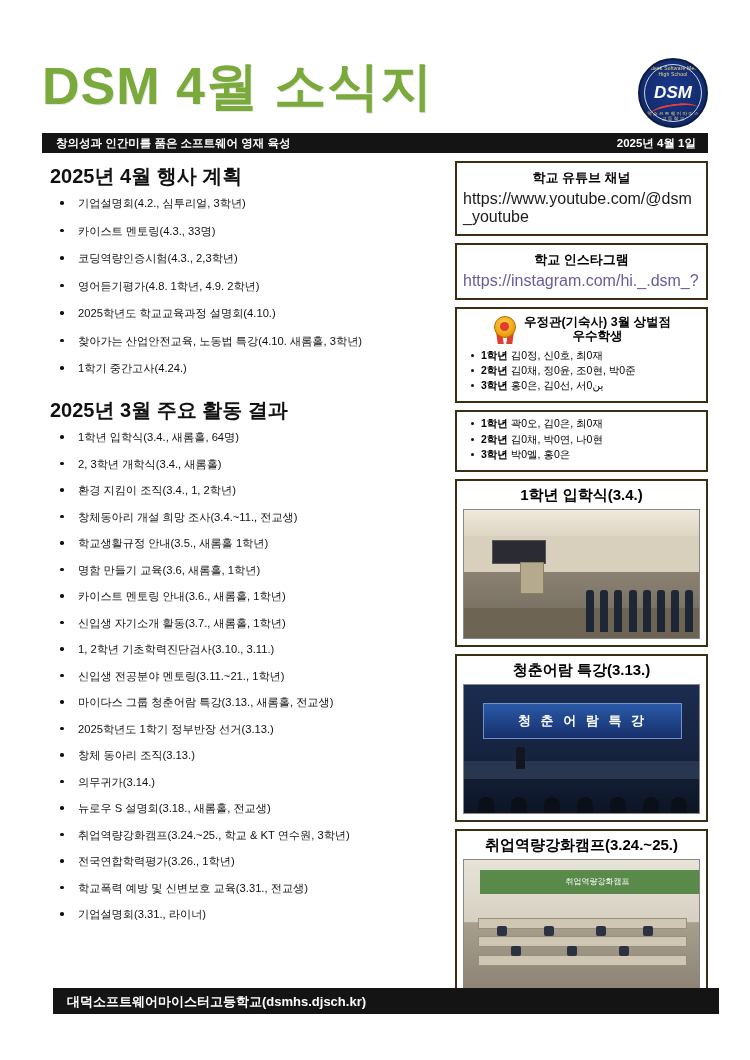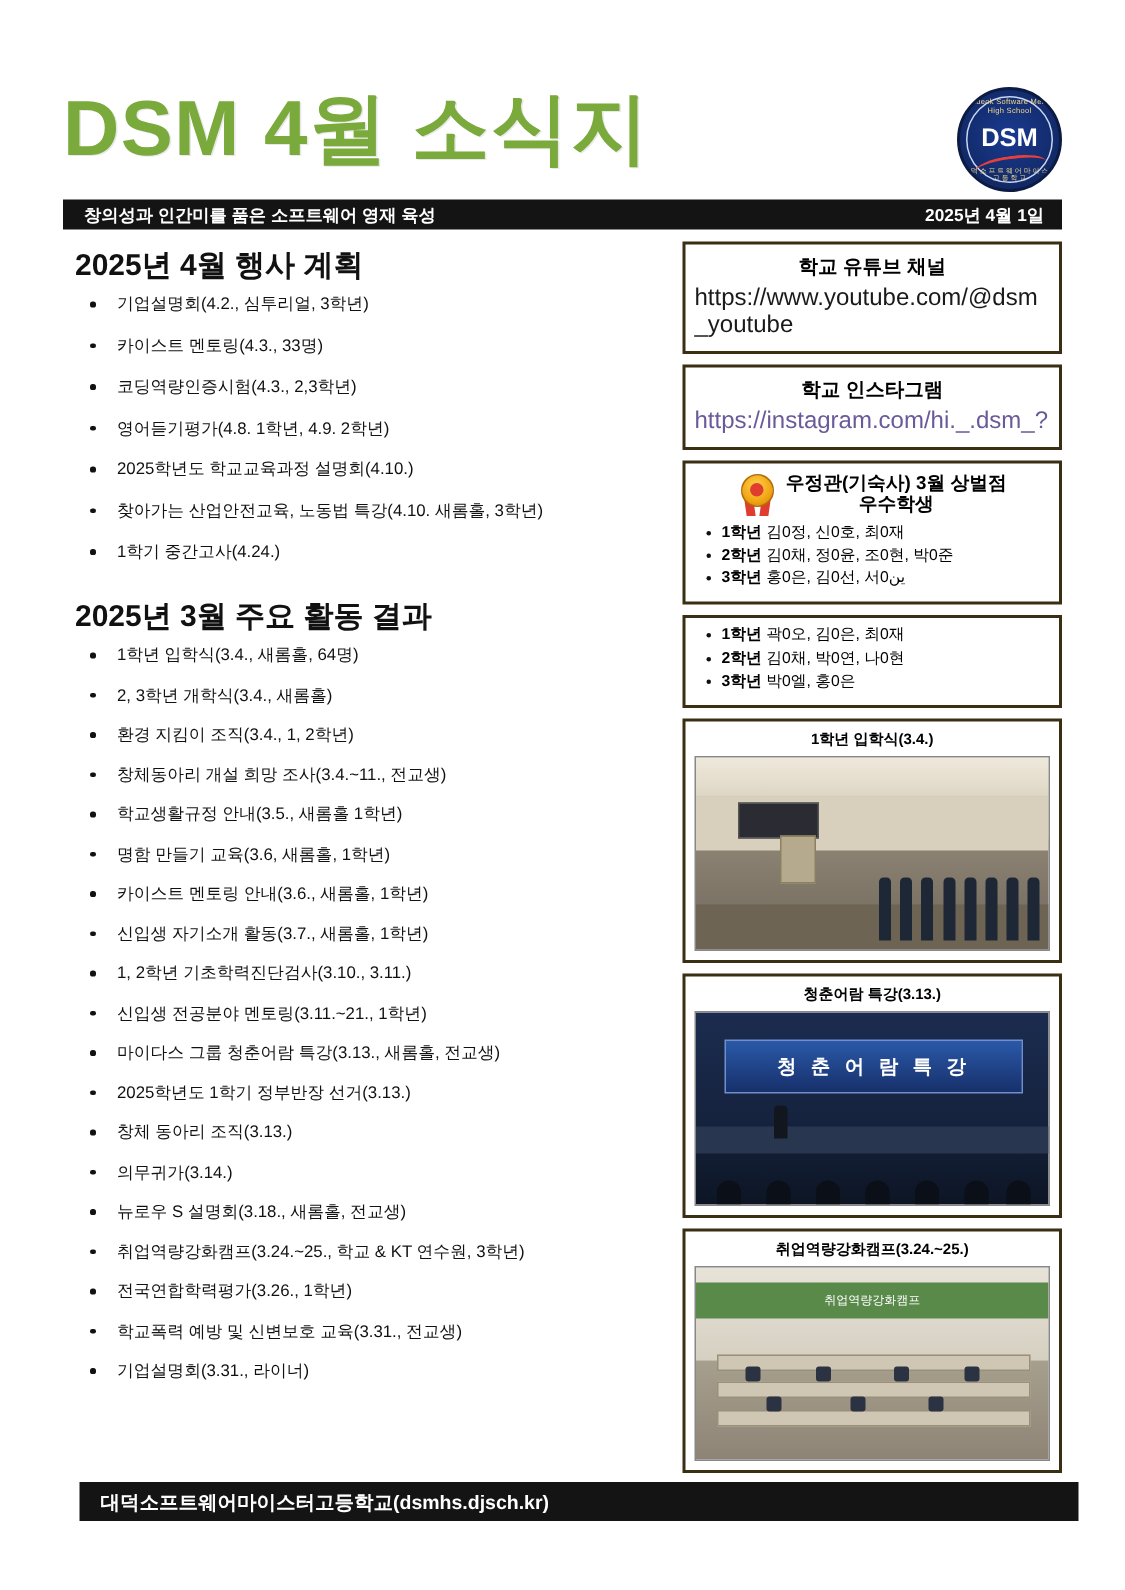--- a/index.html
+++ b/index.html
@@ -73,20 +73,21 @@
     color: #f2d98a;
   }
   .logo .mark {
     position: absolute;
     left: 0; top: 50%;
     transform: translateY(-52%);
     width: 100%;
     text-align: center;
     font-size: 17px;
     font-weight: bold;
+    font-style: italic;
     color: #ffffff;
   }
   .logo .swoosh {
     position: absolute;
     left: 10px; top: 44px;
     width: 48px; height: 12px;
     border-radius: 50%;
     border-top: 2px solid #e7403c;
     transform: rotate(-8deg);
   }
@@ -262,21 +263,21 @@
   }
   .photo-box {
     border: 2px solid #3a2f12;
     box-sizing: border-box;
     margin-bottom: 7px;
     padding: 4px 6px 6px 6px;
     background: #fff;
   }
   .photo-cap {
     text-align: center;
-    font-size: 10px;
+    font-size: 15px;
     font-weight: bold;
     margin: 1px 0 4px 0;
   }
   .photo {
     width: 100%;
     height: 130px;
     position: relative;
     overflow: hidden;
     border: 1px solid #888;
     box-sizing: border-box;
@@ -291,21 +292,21 @@
   .p1 .floor { position:absolute; left:0; bottom:0; width:100%; height:30px; background:#6e6454; }
   
   .p2 { background: linear-gradient(180deg,#1b2c4f 0%, #16233f 55%, #0d1524 100%); }
   .p2 .banner { position:absolute; left:8%; top:18px; width:84%; height:34px; background:linear-gradient(180deg,#2a59a8,#17306b); border:1px solid #6f8fd0; }
   .p2 .banner span { display:block; text-align:center; color:#fff; font-size:13px; font-weight:bold; line-height:34px; letter-spacing:3px; }
   .p2 .stage { position:absolute; left:0; bottom:34px; width:100%; height:18px; background:#28364f; }
   .p2 .head { position:absolute; bottom:0; width:16px; height:16px; background:#0b0f18; border-radius:50% 50% 0 0; }
   .p2 .spk { position:absolute; left:22%; bottom:44px; width:9px; height:22px; background:#11161f; border-radius:3px 3px 0 0; }
   
   .p3 { background: linear-gradient(180deg,#e7e3d8 0%, #d6d0c2 48%, #a79f8e 49%, #8d8475 100%); }
-  .p3 .wallband { position:absolute; left:0; top:10px; width:100%; height:24px; background:#5a8a4a; }
+  .p3 .wallband { position:absolute; left:16px; top:10px; width:100%; height:24px; background:#5a8a4a; }
   .p3 .wallband span { display:block; text-align:center; color:#fff; font-size:8px; line-height:24px; }
   .p3 .table { position:absolute; left:6%; width:88%; height:9px; background:#cfc7b3; border:1px solid #9a907a; }
   .p3 .t1 { top:58px; } .p3 .t2 { top:76px; } .p3 .t3 { top:95px; }
   .p3 .chair { position:absolute; width:10px; height:10px; background:#2b3242; border-radius:2px; }
   
   .footer {
     position: absolute;
     left: 53px; top: 988px;
     width: 666px; height: 26px;
     background: #141414;

